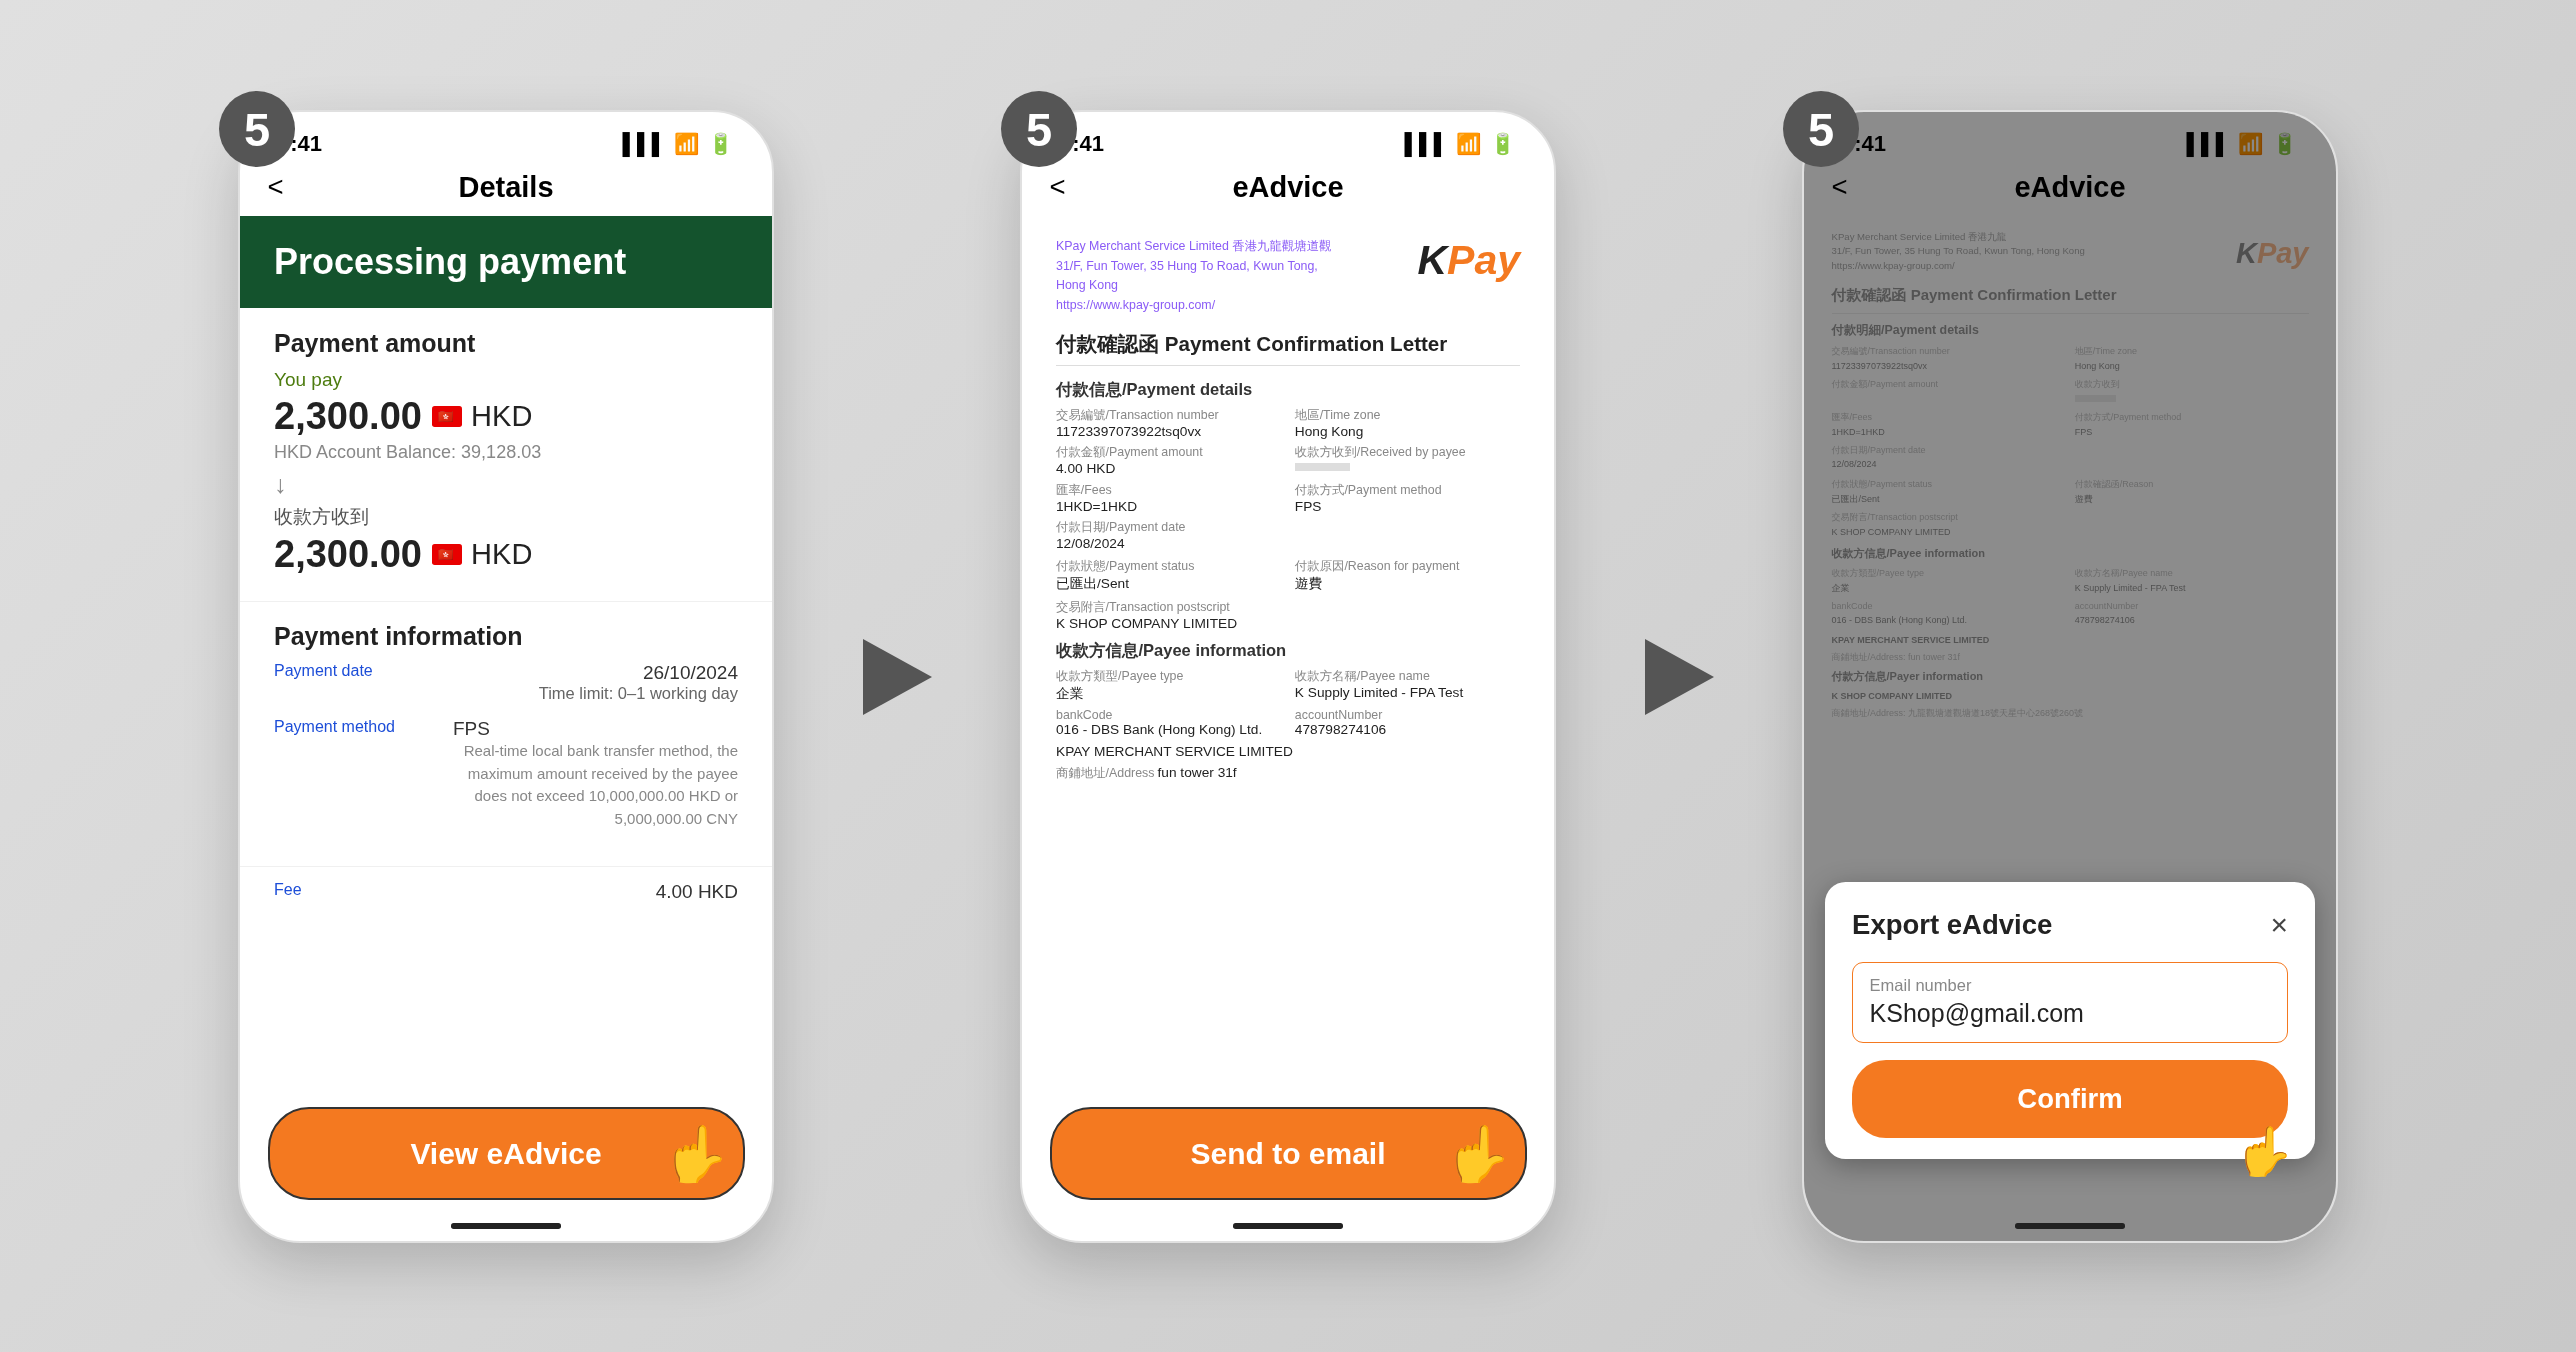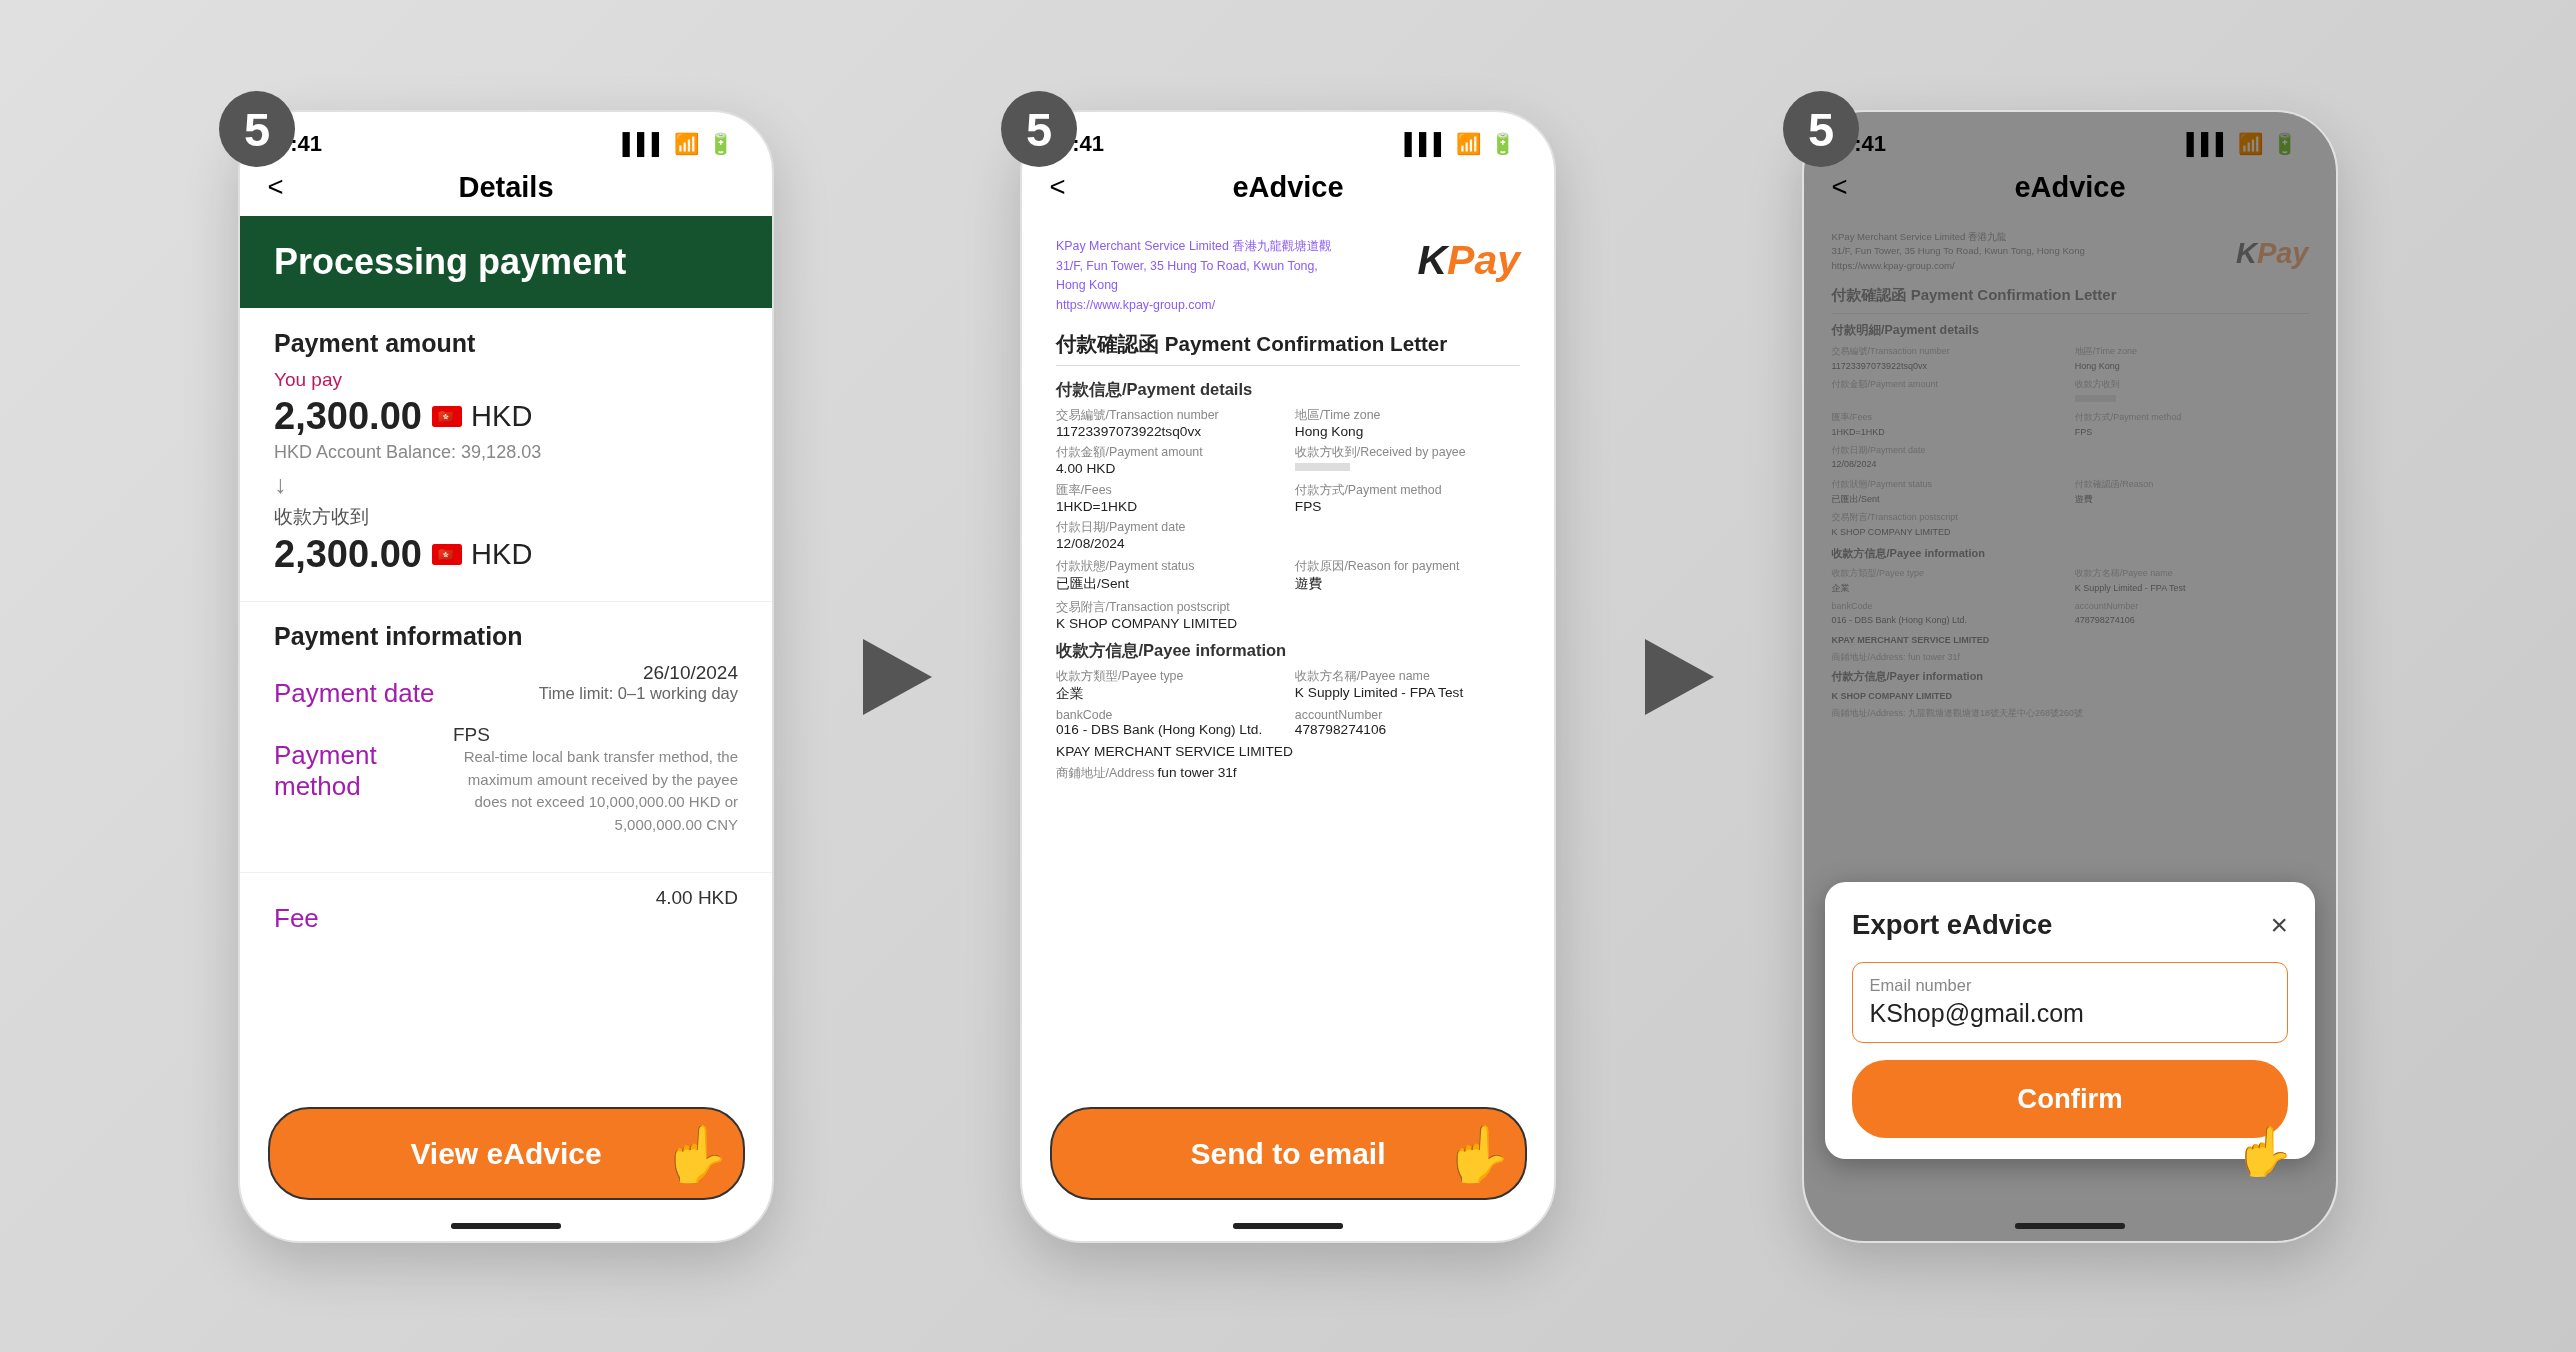--- a/index.html
+++ b/index.html
@@ -105,21 +105,21 @@
       border-bottom: 0.7px solid #f0f0f0;
     }
     .section-title {
       font-size: 25px;
       font-weight: 600;
       color: #222;
       margin-bottom: 11px;
     }
     .sub-label {
       font-size: 19px;
-      color: #be185d;
+      color: #4d7c0f;
       margin-bottom: 4.1px;
     }
     .amount-row {
       display: flex;
       align-items: center;
       gap: 9.6px;
       margin-bottom: 4.1px;
     }
     .amount-big {
       font-size: 38px;
@@ -161,24 +161,23 @@
     .info-section {
       padding: 20.6px 34px;
     }
     .info-row {
       display: flex;
       justify-content: space-between;
       align-items: flex-start;
       margin-bottom: 15px;
     }
     .info-label {
-      font-size: 26px;
-      color: #a21caf;
+      font-size: 16px;
+      color: #1d4ed8;
       flex: 0 0 179px;
-      margin-top: 16px;
     }
     .info-value {
       font-size: 19px;
       color: #333;
       text-align: right;
       flex: 1;
     }
     .info-value.small {
       font-size: 16.5px;
       color: #666;

